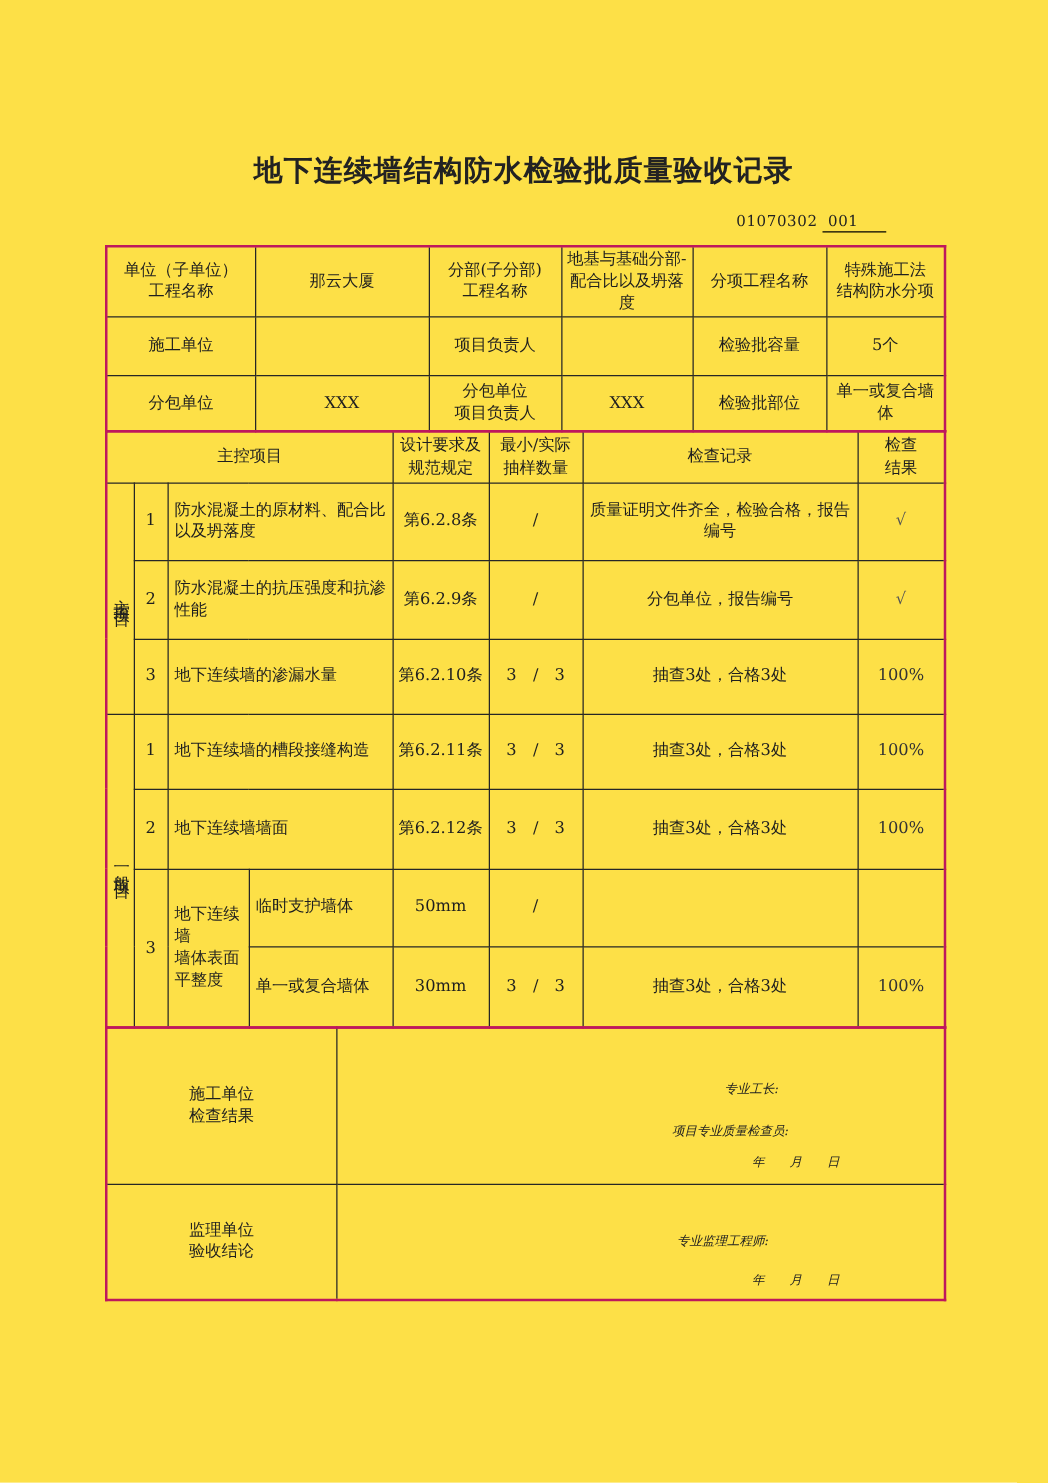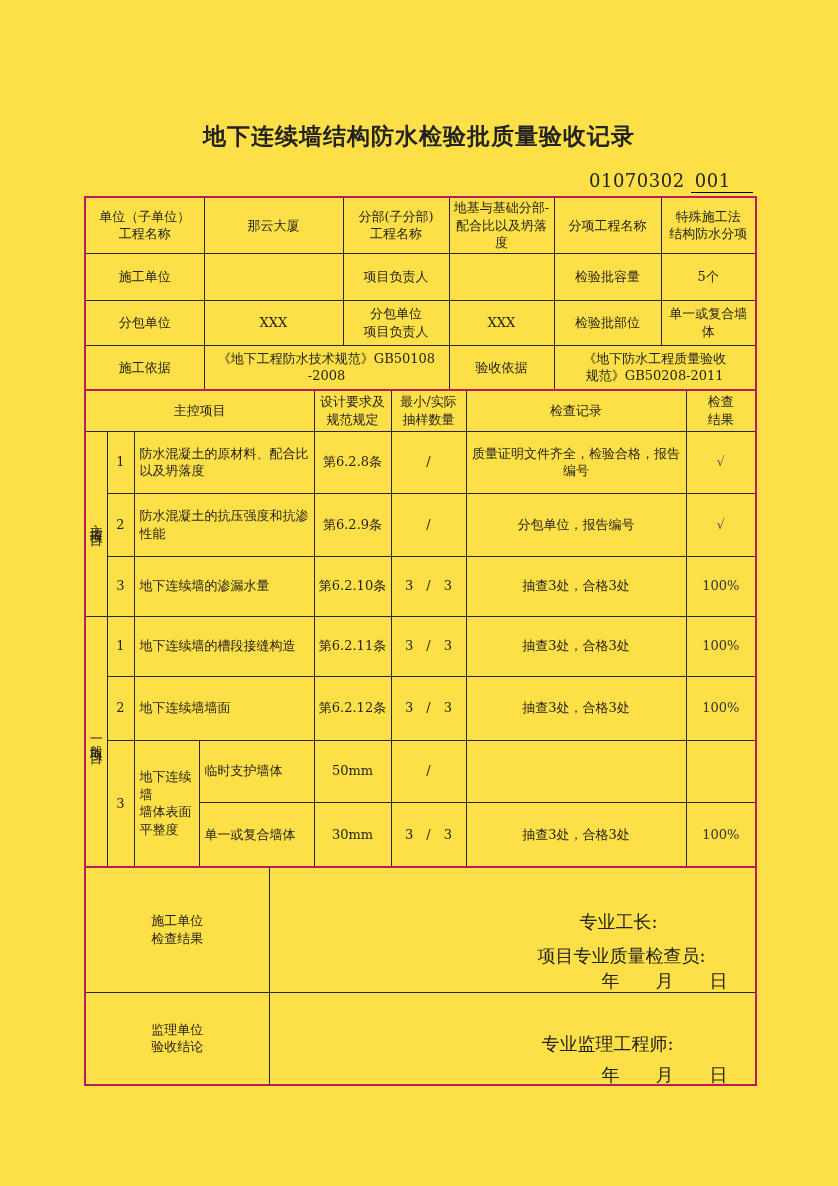--- a/index.html
+++ b/index.html
@@ -10,21 +10,21 @@
   }
   .sheet { position:absolute; inset:0; background:#fde047; }
 
   .title {
     position:absolute; top:121px; left:0; width:838px;
     text-align:center; font-size:23px; font-weight:bold;
     letter-spacing:1px; color:#222;
   }
   .doc-no {
     position:absolute; top:170px; left:589px;
-    font-size:18px; letter-spacing:0.5px; color:#222;
+    font-size:12px; letter-spacing:0.5px; color:#222;
   }
   .doc-no .suffix {
     border-bottom:1.5px solid #000;
     padding:0 22px 1px 4px;
   }
 
   .grid { position:absolute; left:84px; top:196px; width:672px; }
 
   table.doc-table {
     border-collapse:collapse; table-layout:fixed;
@@ -50,21 +50,21 @@
   td.group-cell { padding:0; }
   .vtext {
     display:inline-block;
     writing-mode:vertical-lr; text-orientation:upright;
     letter-spacing:4px; font-size:13px; line-height:1;
   }
   td.result-cell { color:#555; }
   td.result-pct { color:#333; }
 
   td.sig-area { position:relative; padding:0; }
-  .sig-line { position:absolute; font-size:18px; white-space:pre; color:#222; }
+  .sig-line { position:absolute; font-size:10px; white-space:pre; color:#222;font-style:italic; }
   .sig-foreman  { left:310px; top:42px; }
   .sig-inspector{ left:268px; top:76px; }
   .sig-date-1   { left:332px; top:101px; }
   .sig-engineer { left:272px; top:39px; }
   .sig-date-2   { left:332px; top:70px; }
 </style>
 </head>
 <body>
 
 <div class="sheet">
@@ -107,28 +107,20 @@
       </tr>
       <tr class="h45">
         <td>分包单位</td>
         <td>XXX</td>
         <td>分包单位
 项目负责人</td>
         <td>XXX</td>
         <td>检验批部位</td>
         <td>单一或复合墙体</td>
       </tr>
-      <tr class="h45">
-        <td>施工依据</td>
-        <td colspan="2">《地下工程防水技术规范》GB50108
--2008</td>
-        <td>验收依据</td>
-        <td colspan="2">《地下防水工程质量验收
-规范》GB50208-2011</td>
-      </tr>
     </tbody>
       </table>
 
     <table class="doc-table">
       <colgroup>
         <col style="width:22px">
           <col style="width:27px">
           <col style="width:65px">
           <col style="width:115px">
         <col style="width:77px">

